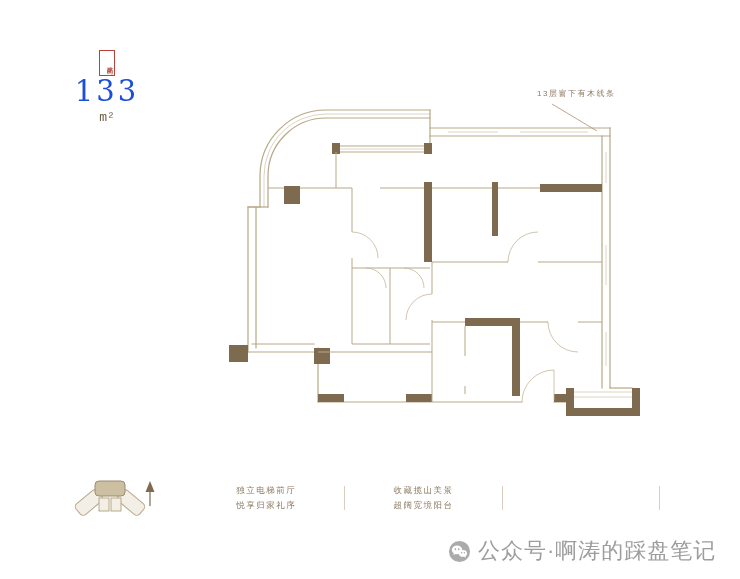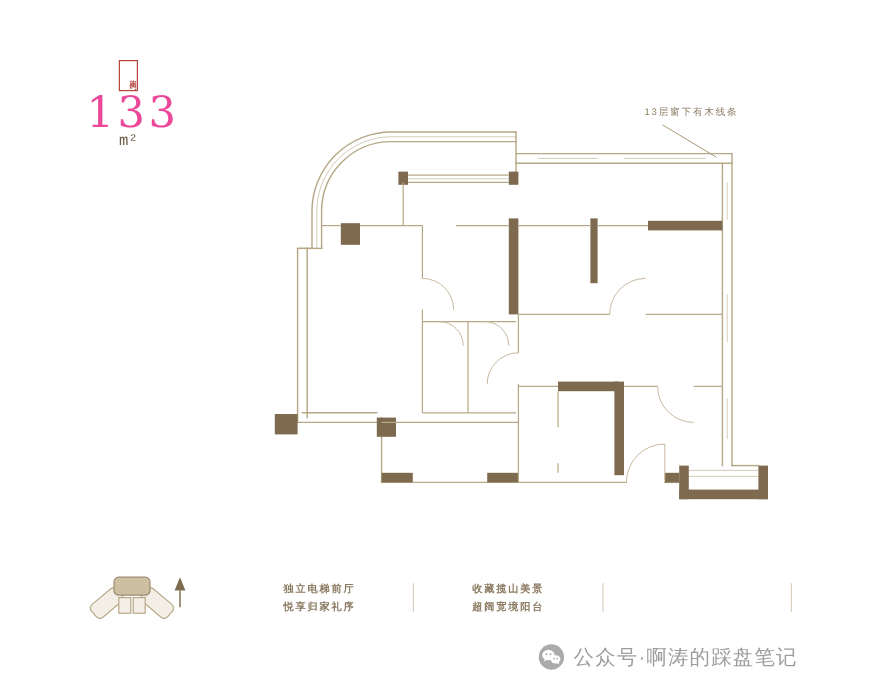--- a/index.html
+++ b/index.html
@@ -4,33 +4,33 @@
 <style>
   html,body{margin:0;padding:0;background:#ffffff;}
   .canvas{position:relative;width:740px;height:579px;background:#ffffff;overflow:hidden;
           font-family:"Liberation Sans",sans-serif;}
   .plan-svg{position:absolute;left:0;top:0;}
 
   .stamp{position:absolute;left:99px;top:50px;width:16px;height:26px;box-sizing:border-box;
          border:1px solid #b5433a;color:#b5433a;font-size:6px;line-height:7px;
          writing-mode:vertical-rl;text-align:center;letter-spacing:1px;padding:1px;}
   .area-value{position:absolute;left:72px;top:74px;width:70px;text-align:center;
-              font-family:"DejaVu Serif","Liberation Serif",serif;font-size:36px;
-              color:#ec4899;letter-spacing:3px;}
+              font-family:"DejaVu Serif","Liberation Serif",serif;font-size:29px;
+              color:#1d4ed8;letter-spacing:3px;}
   .area-unit{position:absolute;left:72px;top:110px;width:70px;text-align:center;
              font-family:Liberation Mono, monospace;font-size:13px;color:#6e5d47;}
 
   .annotation{position:absolute;left:537px;top:88px;font-size:8px;color:#8c7b63;letter-spacing:1.5px;}
 
-  .features{position:absolute;left:188px;top:483px;width:472px;display:flex;align-items:center;font-weight:bold;}
+  .features{position:absolute;left:188px;top:483px;width:472px;display:flex;align-items:center;}
   .feature-col{flex:1;text-align:center;color:#8c7b63;font-size:8.5px;letter-spacing:1.5px;line-height:15px;}
   .feature-divider{width:1px;height:24px;background:#d9cfbf;}
 
   .watermark{position:absolute;left:448px;top:536px;display:flex;align-items:center;gap:7px;}
-  .watermark-text{font-size:17px;color:#9d9d9d;letter-spacing:1px;font-weight:500;}
+  .watermark-text{font-size:22px;color:#9d9d9d;letter-spacing:1px;font-weight:500;}
 </style>
 </head>
 <body>
 
 <div class="canvas">
 
   <svg class="plan-svg" width="740" height="579" viewBox="0 0 740 579">
 
     <g stroke="#b7a887" stroke-width="1.2" fill="none" stroke-linecap="square">
       <path d="M 430 110 L 326 110 A 66 66 0 0 0 260 176 L 260 207"></path>

